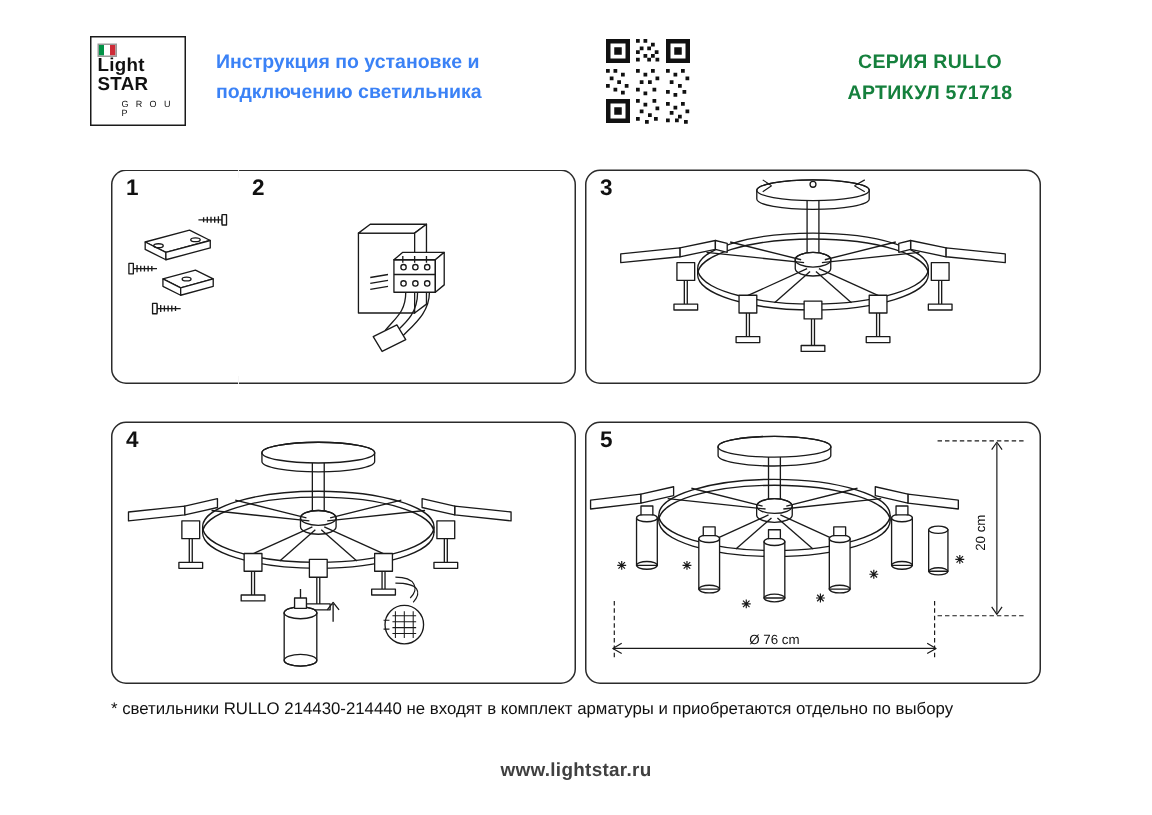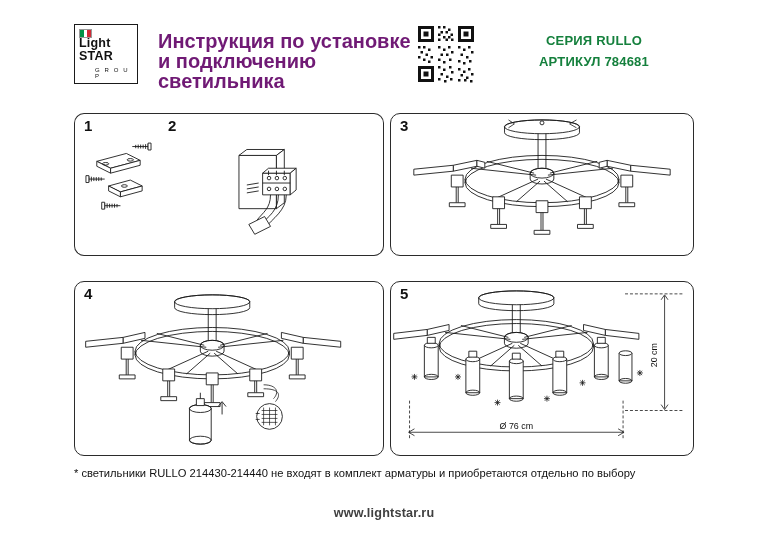--- a/index.html
+++ b/index.html
@@ -17,24 +17,25 @@
   .page {
     position: relative;
     width: 768px;
     height: 543px;
     box-sizing: border-box;
   }
 
   
   .header {
     position: absolute;
-    left: 74px;
+    left: 60px;
     top: 24px;
     width: 620px;
     height: 62px;
+    padding-left: 40px;
   }
   .logo {
     position: absolute;
     left: 0;
     top: 0;
     width: 64px;
     height: 60px;
     border: 1px solid #1a1a1a;
     box-sizing: border-box;
     background: #ffffff;
@@ -68,23 +69,23 @@
     font-size: 6px;
     letter-spacing: 1.6px;
     color: #111;
   }
   .title {
     position: absolute;
     left: 84px;
     top: 7px;
     width: 270px;
     font-weight: bold;
-    font-size: 20px;
+    font-size: 13px;
     line-height: 20px;
-    color: #701a75;
+    color: #3b82f6;
   }
   .qr {
     position: absolute;
     left: 342px;
     top: 0px;
     width: 60px;
     height: 60px;
   }
   .qr svg { display: block; }
   .series-block {
@@ -238,21 +239,21 @@
             <rect x="55" y="49" width="2.5" height="2.5"></rect>
           <rect x="42" y="55" width="2.5" height="2.5"></rect>
             <rect x="48" y="55" width="2.5" height="2.5"></rect>
             <rect x="54" y="56" width="2.5" height="2.5"></rect>
         </g>
       </svg>
     </div>
 
     <div class="series-block">
       <div class="series-line">СЕРИЯ RULLO</div>
-      <div class="series-line">АРТИКУЛ 784681</div>
+      <div class="series-line">АРТИКУЛ 571718</div>
     </div>
   </div>
 
   <div class="panel p1">
     <div class="num">1</div>
     <div class="art">
       <svg viewBox="0 0 85 143" xmlns="http://www.w3.org/2000/svg">
         <g fill="none" stroke="#1a1a1a" stroke-width="0.9" stroke-linejoin="round">
 
           <path d="M22 48 L52 40 L66 47 L36 55 Z" fill="#fff"></path>

